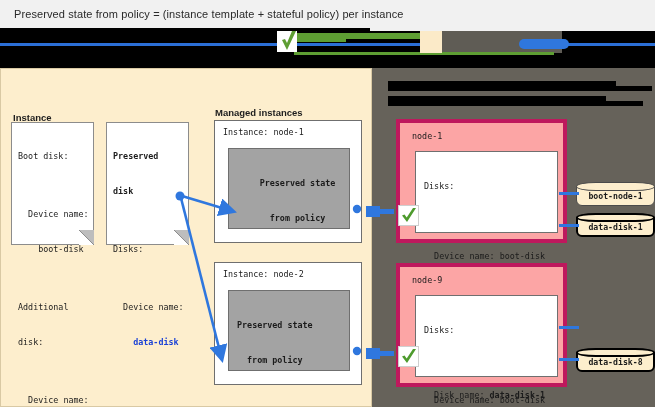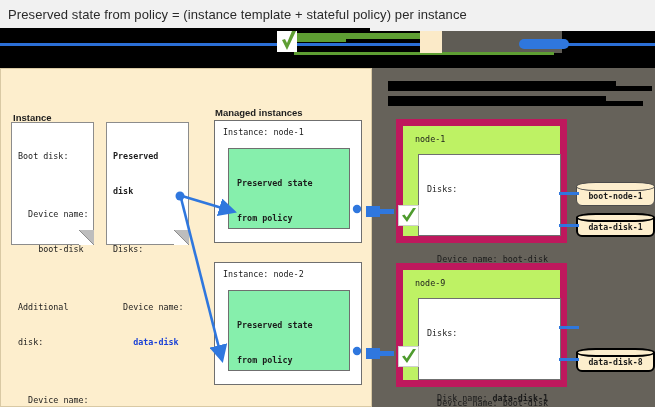--- a/index.html
+++ b/index.html
@@ -12,21 +12,21 @@
   }
   #stage{position:relative;width:655px;height:407px;overflow:hidden;background:#f1f1f1;}
 
   
   .caption{
     position:absolute;left:0;top:0;width:655px;height:28px;
     background:#f1f1f1;
     display:flex;align-items:center;
   }
   .caption span{
-    font-size:13px;color:#2a2a2a;padding-left:8px;letter-spacing:.1px;
+    font-size:11px;color:#2a2a2a;padding-left:14px;letter-spacing:.1px;
   }
 
   
   .redact-band{
     position:absolute;left:0;top:28px;width:655px;height:40px;
     background:#000000;
   }
   .redact-blue-line{
     position:absolute;left:0;top:43px;width:582px;height:3px;background:#2b6fd6;
   }
@@ -101,29 +101,29 @@
   }
   .mono{
     font-family:"DejaVu Sans Mono","Liberation Mono",monospace;
     font-size:8.4px;line-height:11.6px;color:#1b1b1b;white-space:pre;
   }
   .mono b{font-weight:bold;color:#1b1b1b;}
   .blue{color:#1a41d6;font-weight:bold;}
 
   
   .pbox{
-    position:absolute;background:#86efac;border:1px solid #6f6f6f;box-sizing:border-box;
+    position:absolute;background:#a3a3a3;border:1px solid #6f6f6f;box-sizing:border-box;text-align:center;
   }
   .ibox{
     position:absolute;background:#ffffff;border:1px solid #6f6f6f;box-sizing:border-box;
   }
 
   
   .nodecard{
-    position:absolute;background:#bef264;border:7px solid #be185d;box-sizing:border-box;
+    position:absolute;background:#fca5a5;border:4px solid #be185d;box-sizing:border-box;
   }
   .nodeinner{
     position:absolute;background:#ffffff;border:1px solid #6f6f6f;box-sizing:border-box;
   }
 
   
   .cyl{
     position:absolute;width:79px;height:24px;
   }
   .cyl .body{

